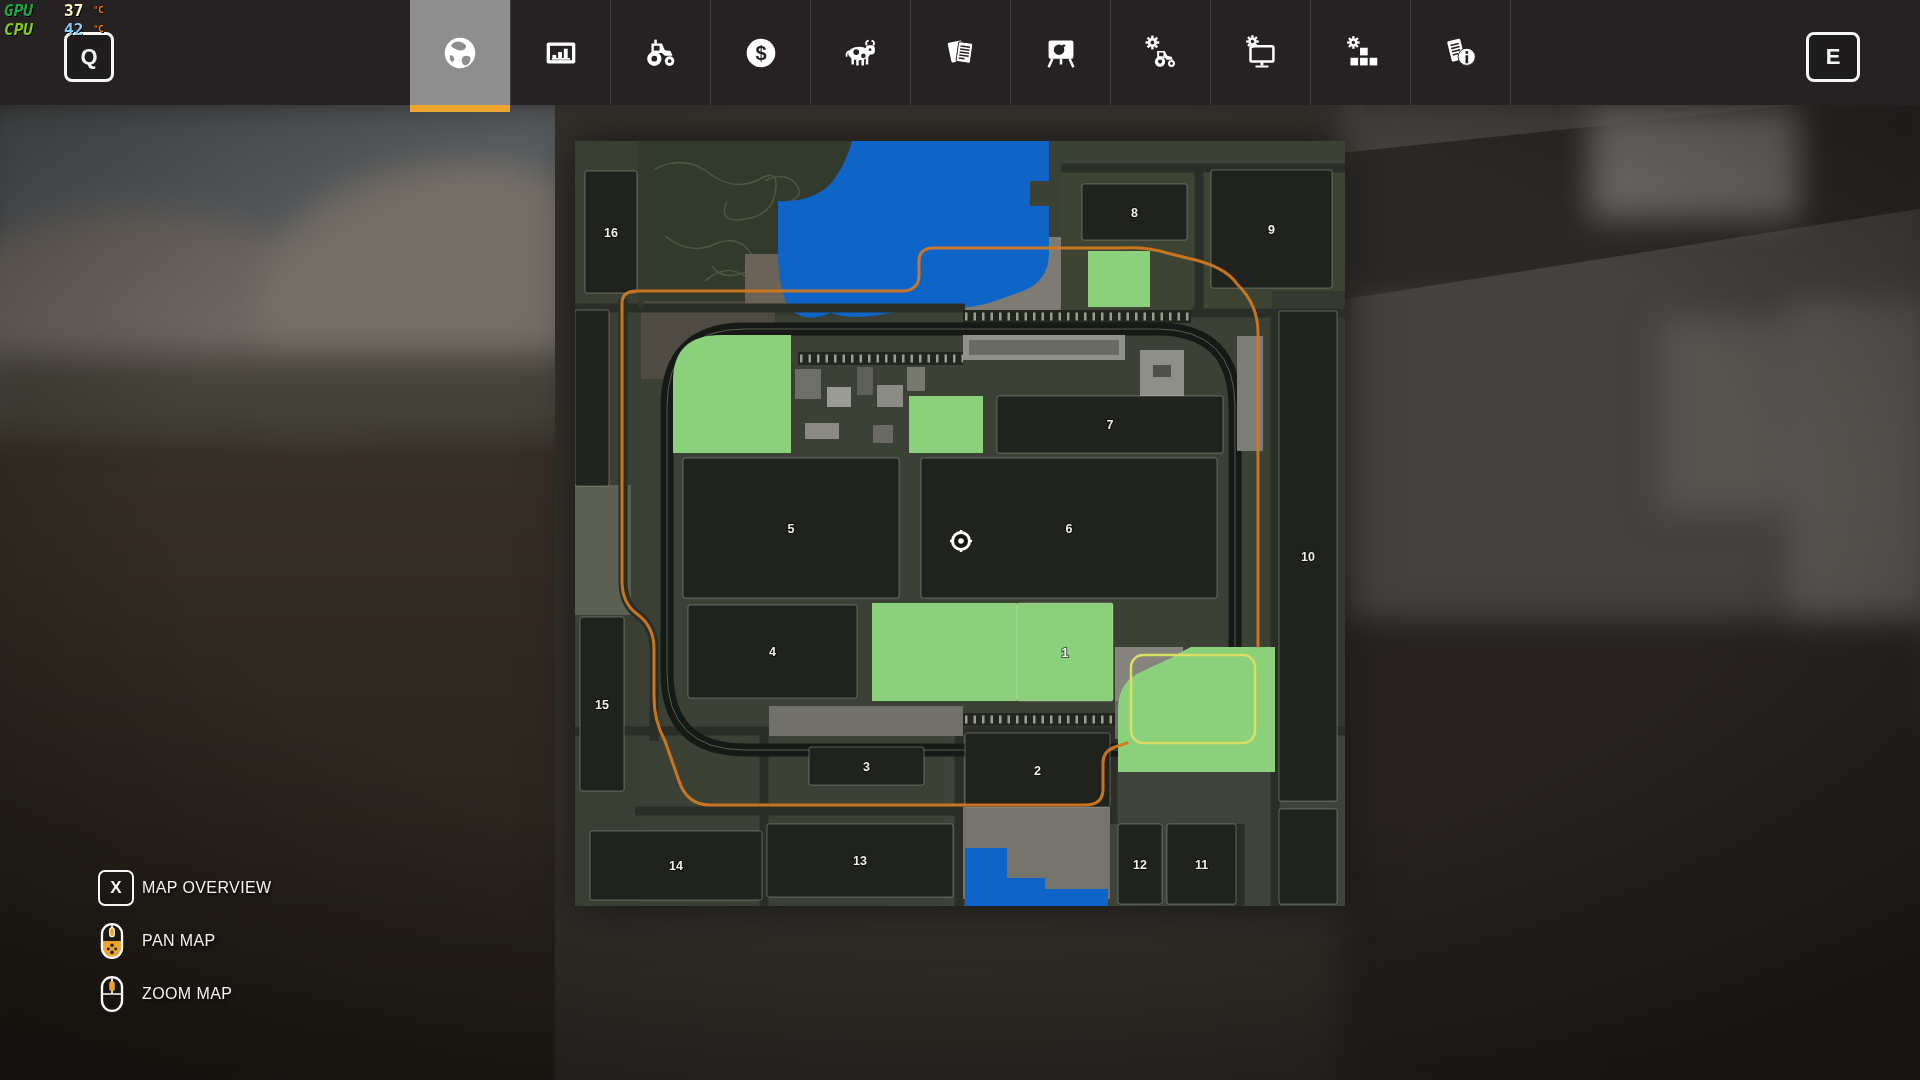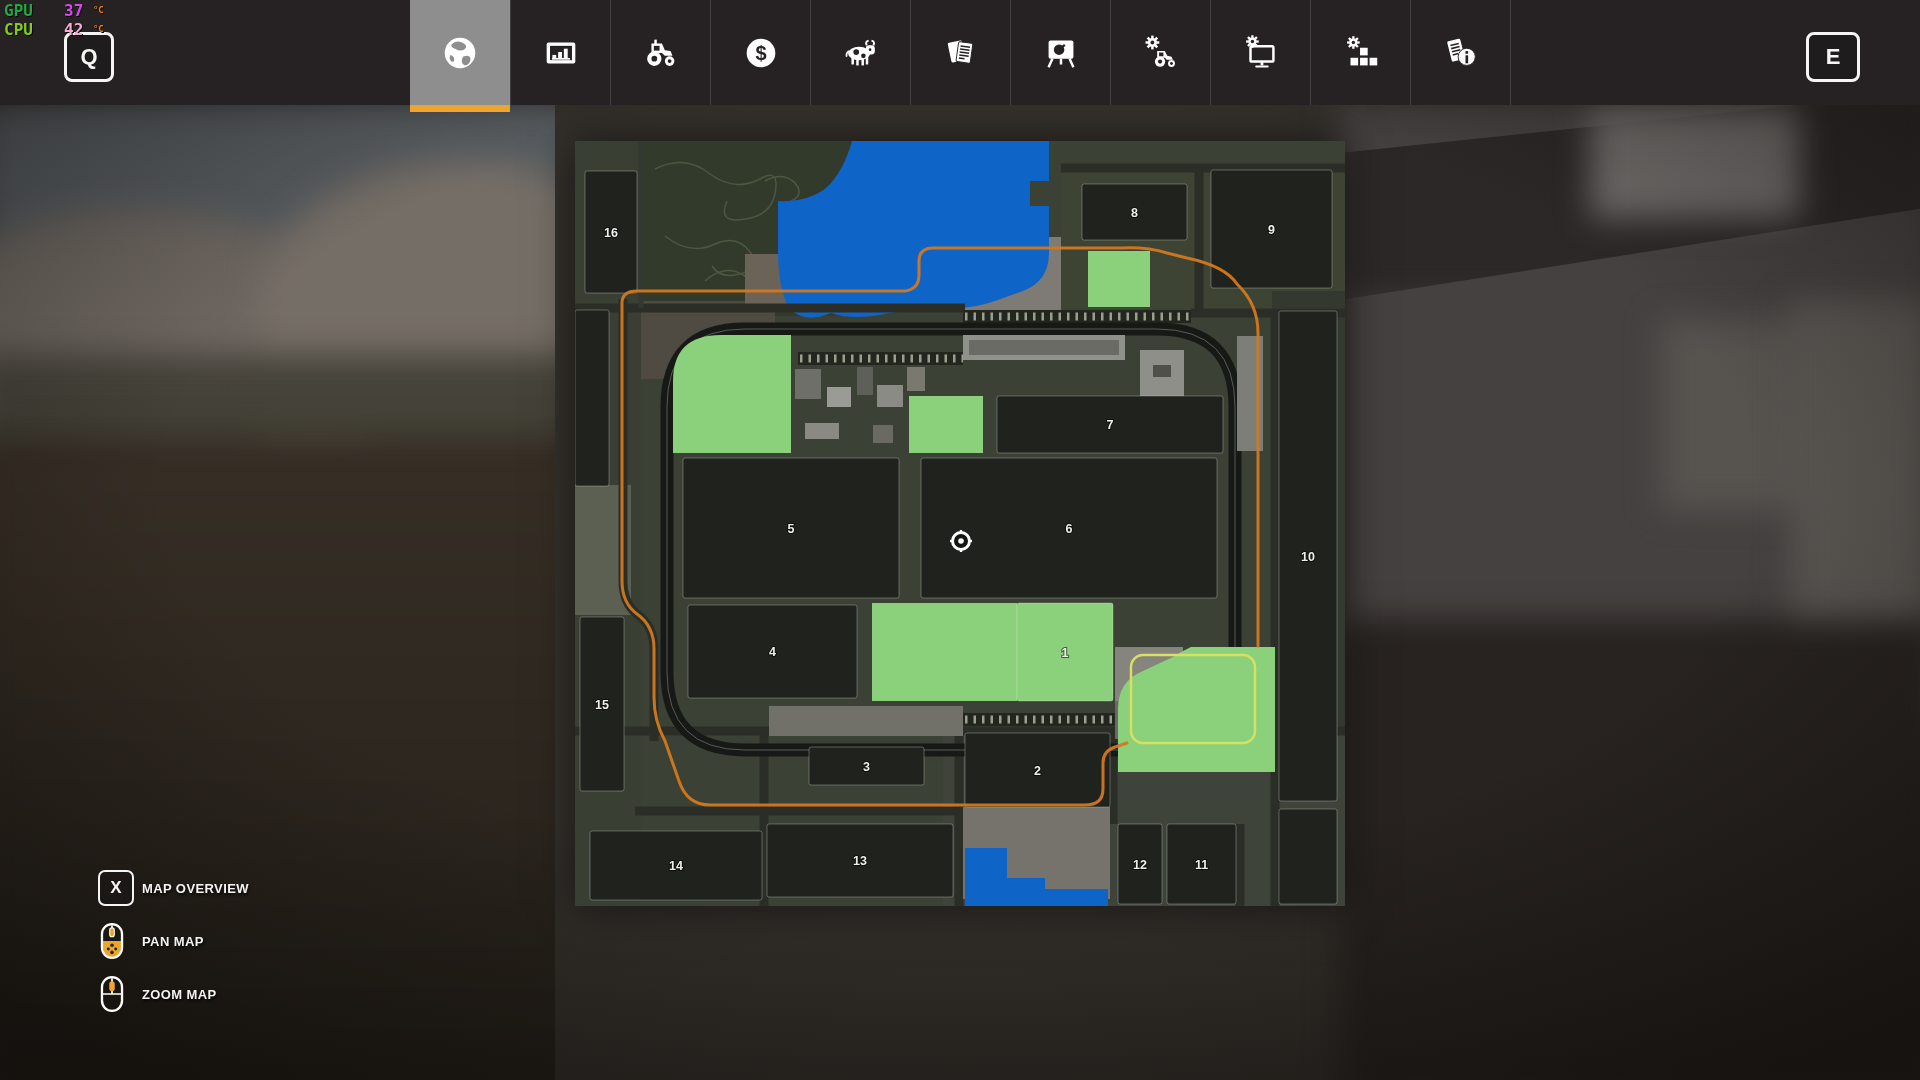--- a/index.html
+++ b/index.html
@@ -24,33 +24,33 @@
   
   .keycap{position:absolute;display:flex;align-items:center;justify-content:center;
     border:3px solid #f5f5f3;border-radius:8px;color:#f5f5f3;font-weight:bold;
     background:rgba(25,22,22,.45);font-size:22px;z-index:12;
     font-family:"Liberation Sans",sans-serif;}
   
   #monitor{position:absolute;left:4px;top:1px;z-index:13;
     font-family:"DejaVu Sans Mono","Liberation Mono",monospace;font-weight:bold;
     font-size:16px;line-height:19px;text-shadow:1px 1px 0 #000;}
   .mrow{white-space:nowrap;}
-  .mrow .lbl{display:inline-block;width:60px;}
+  .mrow .lbl{display:inline-block;width:60px;font-style:italic;}
   .mrow .unit{font-size:9px;vertical-align:top;}
   
   #map-wrap{position:absolute;left:575px;top:141px;width:770px;height:765px;z-index:5;
     box-shadow:0 0 40px rgba(0,0,0,.55);}
   #map-wrap svg{display:block;}
   .fieldnum{font-family:"Liberation Sans","DejaVu Sans",sans-serif;font-weight:bold;
     font-size:12.5px;fill:#efeeea;paint-order:stroke;stroke:rgba(0,0,0,.55);stroke-width:2px;}
   
   #hints{position:absolute;left:98px;top:868px;z-index:8;}
   .hint{display:flex;align-items:center;height:40px;margin-bottom:13px;}
   .hint .hicon{width:44px;display:flex;align-items:center;justify-content:flex-start;}
-  .hint .hlabel{color:#f4f3f1;font-weight:bold;font-size:13px;letter-spacing:.4px;
+  .hint .hlabel{color:#f4f3f1;font-weight:normal;font-size:16px;letter-spacing:.4px;
     text-shadow:1px 2px 3px rgba(0,0,0,.8);}
   .keycap.small{position:static;width:32px;height:32px;border-width:2.5px;border-radius:7px;
     font-size:17px;}
 </style>
 </head>
 <body>
 
 <div id="scene">
   <div class="blob" style="left:-20px;top:100px;width:600px;height:240px;background:#585d61;"></div>
   <div class="blob" style="left:-60px;top:210px;width:430px;height:230px;background:#6e6761;border-radius:45% 55% 0 0;"></div>
@@ -251,24 +251,24 @@
       </svg>
         </span>
     </div>
   </div>
   <div class="keycap" id="key-prev" style="left:64px;top:32px;width:44px;height:44px;">Q</div>
   <div class="keycap" id="key-next" style="left:1806px;top:32px;width:48px;height:44px;">E</div>
 </div>
 
 <div id="monitor">
   <div class="mrow">
-    <span class="lbl" style="color: rgb(31, 168, 67);">GPU</span><span class="val" style="color: #d946ef;">37</span> <span class="unit val" style="color: rgb(239, 127, 16);">°C</span>
+    <span class="lbl" style="color: rgb(31, 168, 67);">GPU</span><span class="val" style="color: #fef9c3;">37</span> <span class="unit val" style="color: rgb(239, 127, 16);">°C</span>
   </div>
   <div class="mrow">
-    <span class="lbl" style="color: #84cc16;">CPU</span><span class="val" style="color: #f9a8d4;">42</span> <span class="unit val" style="color: rgb(239, 127, 16);">°C</span>
+    <span class="lbl" style="color: #84cc16;">CPU</span><span class="val" style="color: #7dd3fc;">42</span> <span class="unit val" style="color: rgb(239, 127, 16);">°C</span>
   </div>
 </div>
 
 <div id="map-wrap">
 <svg viewBox="0 0 770 765" width="770" height="765">
 
   <rect x="0" y="0" width="770" height="765" fill="#3c4135"></rect>
   <rect x="0" y="0" width="66" height="765" fill="#3a3f34"></rect>
   <rect x="486" y="22" width="284" height="150" fill="#3e4434"></rect>
   <rect x="697" y="150" width="73" height="615" fill="#343930"></rect>

